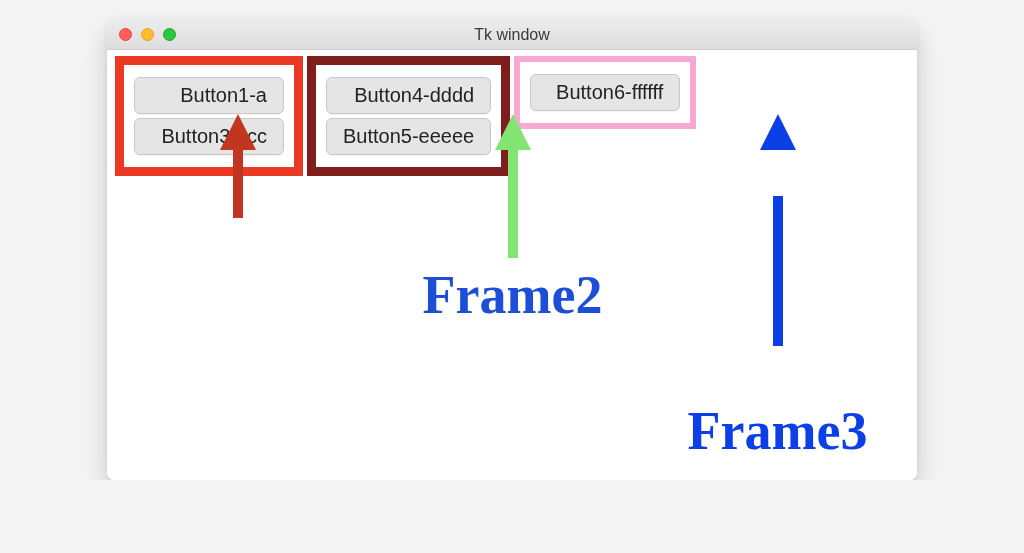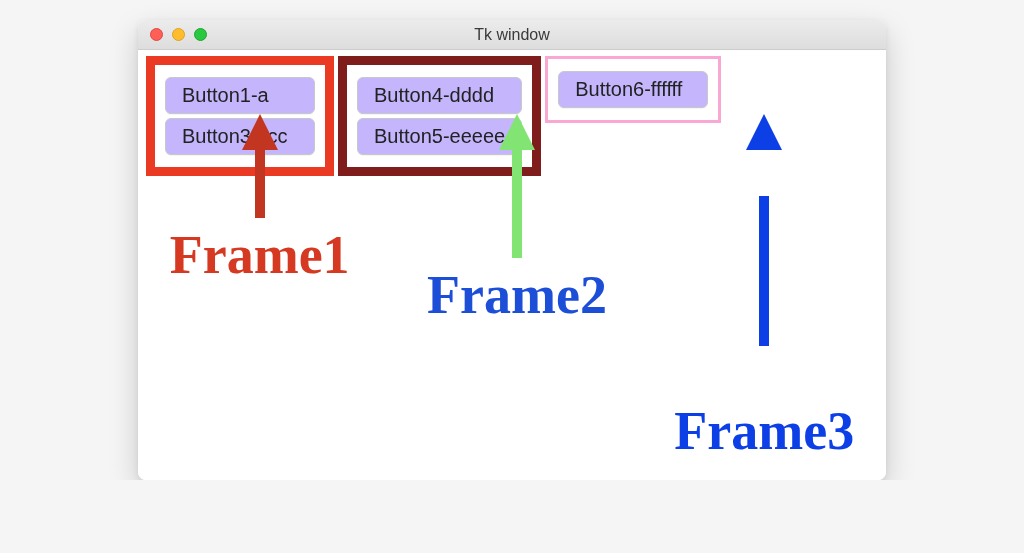--- a/index.html
+++ b/index.html
@@ -8,21 +8,21 @@
       display: flex;
       justify-content: center;
       align-items: flex-start;
       padding-top: 20px;
       font-family: -apple-system, BlinkMacSystemFont, "Helvetica Neue", sans-serif;
     }
     .window {
       background: #fff;
       border-radius: 8px;
       box-shadow: 0 12px 30px rgba(0,0,0,0.18), 0 2px 6px rgba(0,0,0,0.08);
-      width: 748px;
+      width: 810px;
       overflow: hidden;
     }
     .titlebar {
       background: linear-gradient(#ececec, #ddd);
       height: 30px;
       display: flex;
       align-items: center;
       padding: 0 12px;
       position: relative;
       border-bottom: 1px solid #ccc;
@@ -52,30 +52,30 @@
       gap: 4px;
     }
     .frame {
       padding: 12px 10px;
       display:flex;
       flex-direction:column;
       gap:4px;
     }
     .frame1 { border: 9px solid #ea3a24; }
     .frame2 { border: 9px solid #7f1d1d; }
-    .frame3 { border: 3px solid #f9a8d4; }
+    .frame3 { border: 6px solid #f9a8d4; }
     .btn {
-      background: #c4b5fd;
+      background: #e5e5e5;
       border: 1px solid #c8c8c8;
       border-radius: 6px;
       padding: 6px 16px;
       font-size: 20px;
       color:#222;
       min-width: 150px;
-      text-align:left;
+      text-align:right;
       box-shadow: 0 1px 0 rgba(0,0,0,0.04);
     }
     .labels-row {
       display:flex;
       position:absolute;
       bottom: 18px;
       left: 8px;
       right: 8px;
     }
     .label-block {
@@ -130,21 +130,20 @@
       </div>
       <div class="frame frame3">
         <div class="btn">Button6-ffffff</div>
       </div>
     </div>
 
     <div class="labels-row">
       <div class="label-block L1">
         <div class="arrow"></div>
         <div class="shaft"></div>
-        <div>Frame1</div>
       </div>
       <div class="label-block L2">
         <div class="arrow"></div>
         <div class="shaft"></div>
         <div>Frame2</div>
       </div>
       <div class="label-block L3">
         <div class="arrow"></div>
         <div class="shaft"></div>
         <div>Frame3</div>

